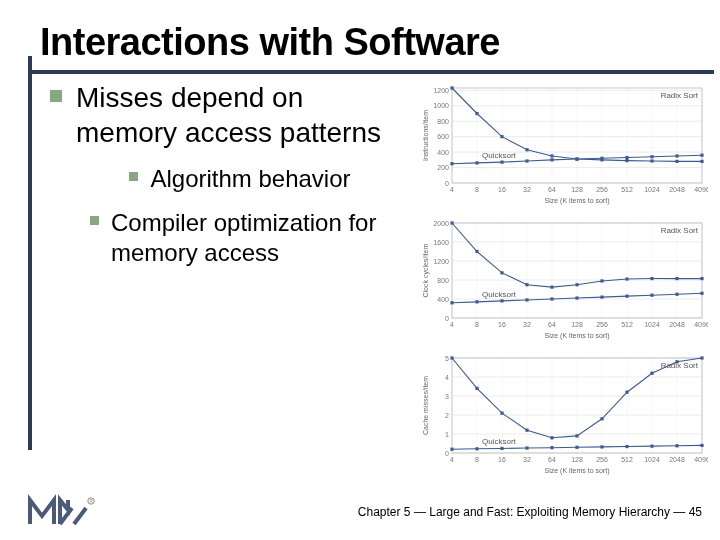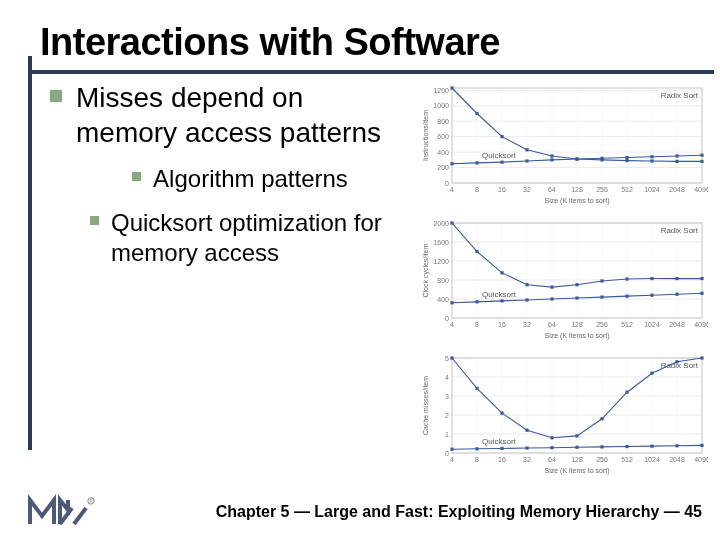--- a/index.html
+++ b/index.html
@@ -111,22 +111,22 @@
     justify-content: space-between;
     padding: 0 18px 0 28px;
   }
   .logo {
     width: 70px;
     height: 36px;
     position: relative;
   }
   .logo svg { width: 100%; height: 100%; }
   .footer-text {
-    font-size: 16px;
-    font-weight: 700;
+    font-size: 12px;
+    font-weight: 400;
     color: #000;
   }
   .axis-text {
     font-size: 7px;
     fill: #777;
     font-family: Arial, Helvetica, sans-serif;
   }
   .axis-label {
     font-size: 7px;
     fill: #666;
@@ -148,25 +148,25 @@
   <div class="left-rule"></div>
 
   <div class="content">
     <div class="bullet-row">
       <div class="bullet-sq"></div>
       <div class="main-text">Misses depend on memory access patterns</div>
     </div>
     <div class="sub-list">
       <div class="bullet-row">
         <div class="bullet-sq small"></div>
-        <div class="sub-text">Algorithm patterns</div>
+        <div class="sub-text">Algorithm behavior</div>
       </div>
       <div class="bullet-row">
         <div class="bullet-sq small"></div>
-        <div class="sub-text">Quicksort optimization for memory access</div>
+        <div class="sub-text">Compiler optimization for memory access</div>
       </div>
     </div>
   </div>
 
   <div class="charts">
     <div class="chart"><svg viewBox="0 0 290 125">
           <line x1="34" y1="103" x2="284" y2="103" stroke="#ddd" stroke-width="0.6"></line>
           <text class="axis-text" x="31" y="105.5" text-anchor="end">0</text>
           <line x1="34" y1="87.55284552845528" x2="284" y2="87.55284552845528" stroke="#ddd" stroke-width="0.6"></line>
           <text class="axis-text" x="31" y="90.05284552845528" text-anchor="end">200</text>

